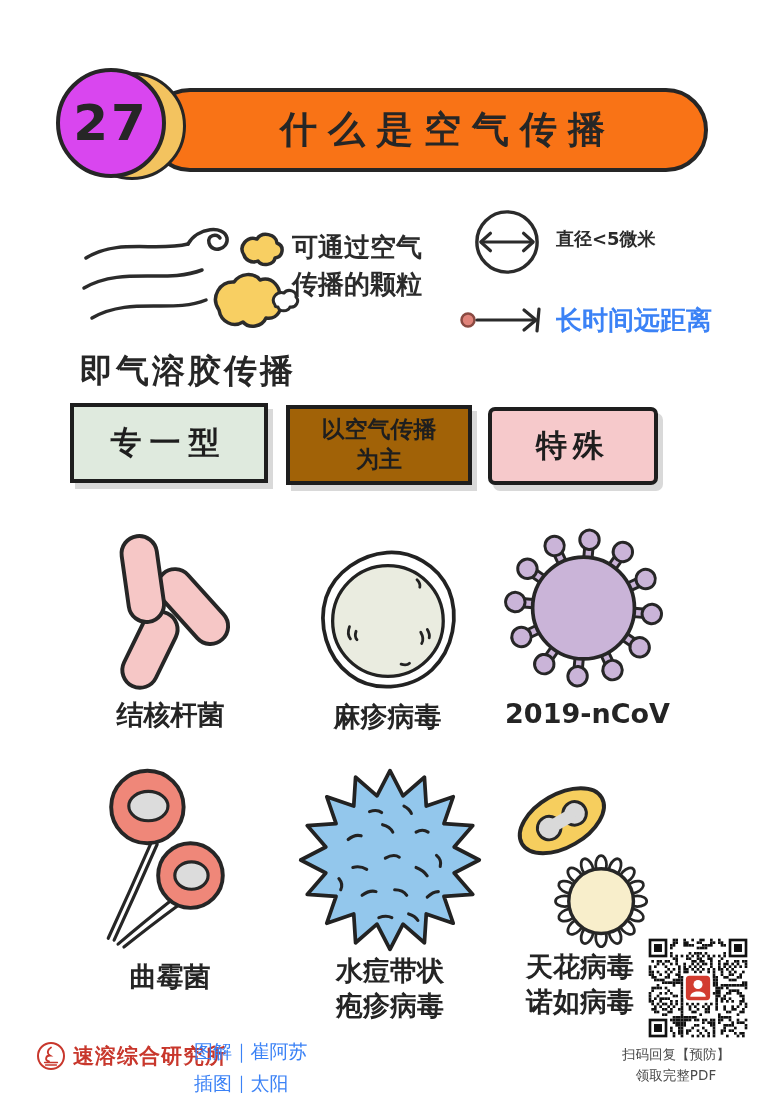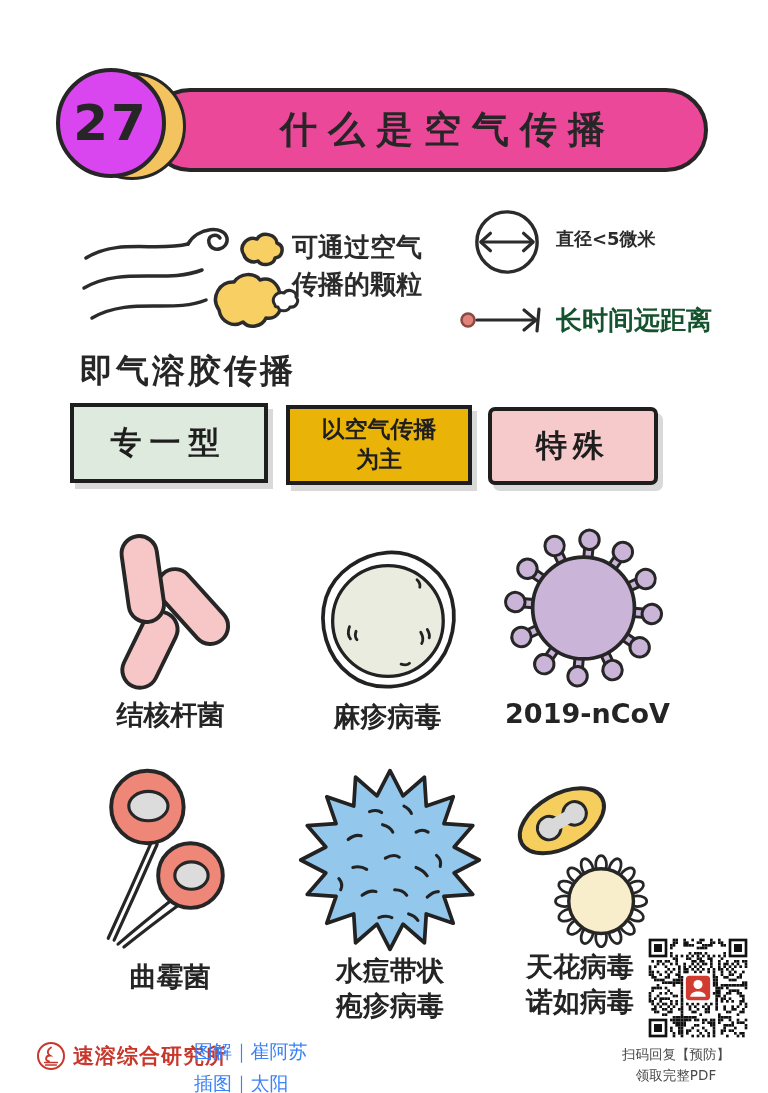--- a/index.html
+++ b/index.html
@@ -1,45 +1,45 @@
 <!DOCTYPE html>
 <html><head>
 <meta charset="utf-8">
 <style>
   html,body{margin:0;padding:0;background:#fff;}
   .page{position:relative;width:768px;height:1093px;background:#ffffff;overflow:hidden;
         font-family:"DejaVu Sans","Liberation Sans",sans-serif;color:#242424;}
   .abs{position:absolute;}
 
   
-  .banner{left:148px;top:88px;width:552px;height:76px;background:#ec4899;
+  .banner{left:148px;top:88px;width:552px;height:76px;background:#f97316;
           border:4px solid #262626;border-radius:42px;display:flex;align-items:center;justify-content:center;z-index:1;}
   .banner-title{font-size:37px;font-weight:700;letter-spacing:11px;color:#262626;padding-left:40px;}
   .badge{left:56px;top:68px;width:132px;height:112px;z-index:2;}
   .badge-back{position:absolute;left:22px;top:4px;width:102px;height:102px;border-radius:50%;
               background:#f3c35f;border:3px solid #262626;}
   .badge-front{position:absolute;left:0;top:0;width:102px;height:102px;border-radius:50%;
                background:#d946ef;border:4px solid #262626;display:flex;align-items:center;justify-content:center;}
   .badge-num{font-size:50px;font-weight:700;letter-spacing:3px;color:#262626;}
 
   
   .wind{left:78px;top:222px;width:225px;height:125px;}
   .caption{left:292px;top:229px;font-size:26px;font-weight:700;line-height:1.42;color:#2b2b2b;}
   .dia-icon{left:472px;top:207px;width:70px;height:70px;}
   .dia-label{left:556px;top:227px;font-size:18px;font-weight:700;color:#2b2b2b;}
   .dist-icon{left:458px;top:304px;width:94px;height:32px;}
-  .dist-label{left:556px;top:303px;font-size:26px;font-weight:700;color:#14532d;}
+  .dist-label{left:556px;top:303px;font-size:26px;font-weight:700;color:#3b82f6;}
   .definition{left:80px;top:349px;font-size:33px;font-weight:700;letter-spacing:3px;color:#262626;}
 
   
   .cat{position:absolute;border:4px solid #1e1e1e;box-shadow:5px 6px 0 #d9d9d9;
        display:flex;flex-direction:column;align-items:center;justify-content:center;
        font-weight:700;color:#1e1e1e;text-align:center;}
   .cat-1{left:70px;top:403px;width:190px;height:72px;background:#dfeade;font-size:31px;letter-spacing:8px;}
-  .cat-2{left:286px;top:405px;width:178px;height:72px;background:#eab308;font-size:23px;line-height:1.3;}
+  .cat-2{left:286px;top:405px;width:178px;height:72px;background:#a16207;font-size:23px;line-height:1.3;}
   .cat-3{left:488px;top:407px;width:162px;height:70px;background:#f6c9cb;font-size:31px;letter-spacing:6px;border-radius:7px;}
 
   
   .fig-tb{left:95px;top:523px;width:155px;height:172px;}
   .fig-measles{left:312px;top:546px;width:150px;height:150px;}
   .fig-cov{left:503px;top:525px;width:162px;height:167px;}
   .fig-asp{left:92px;top:762px;width:148px;height:188px;}
   .fig-var{left:297px;top:767px;width:186px;height:186px;}
   .fig-pox{left:505px;top:763px;width:152px;height:190px;}
 

